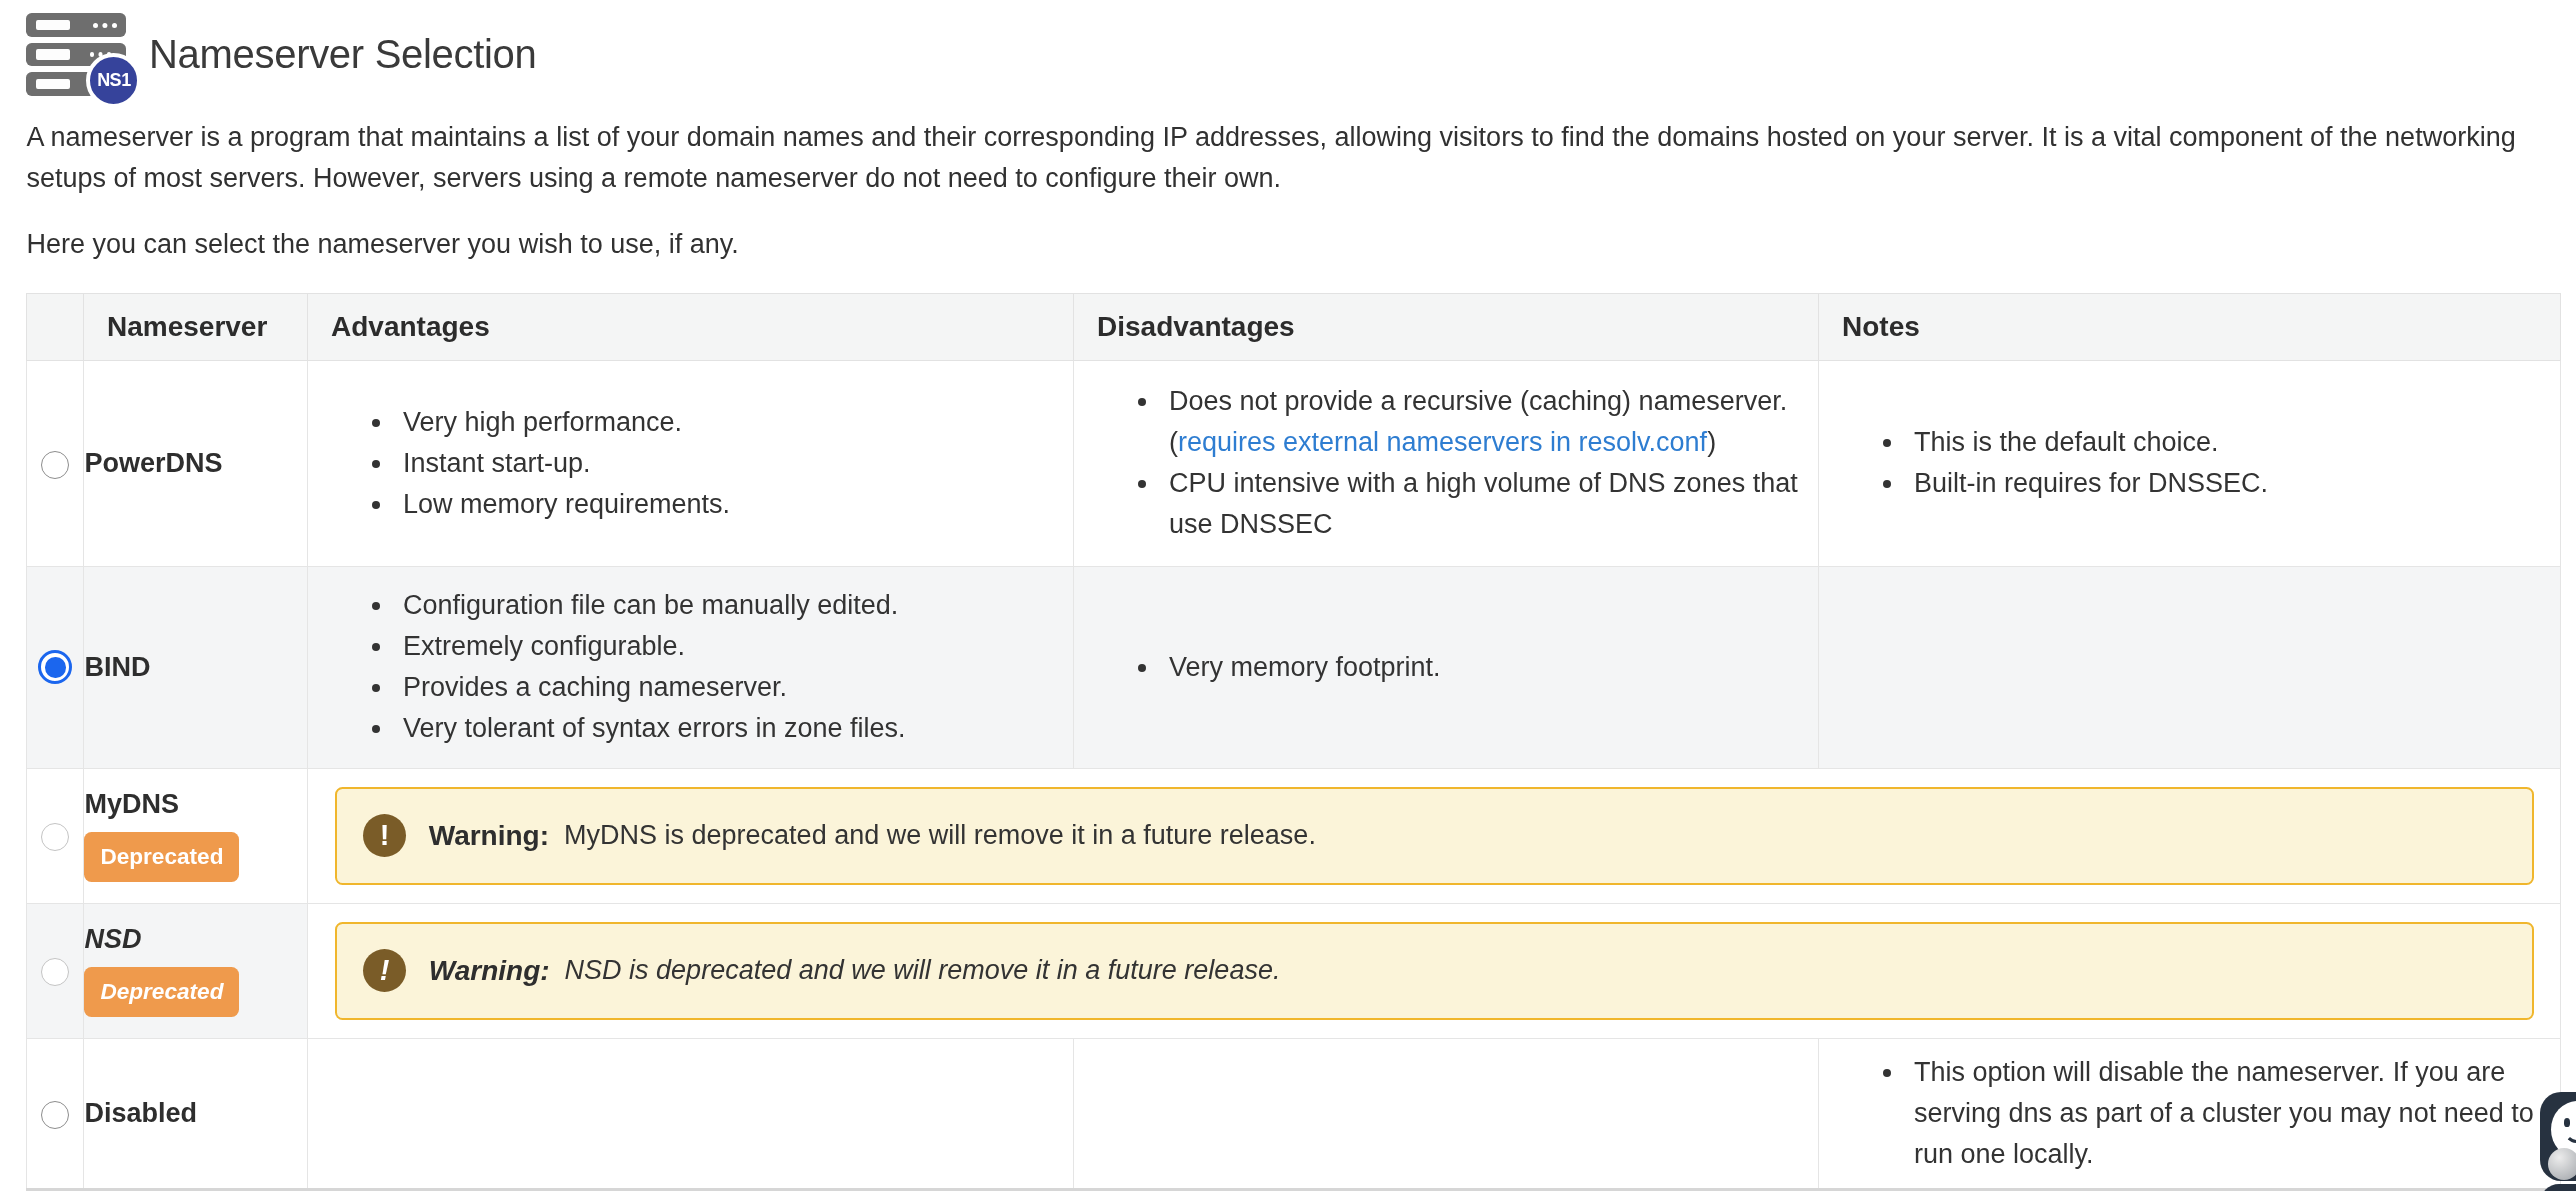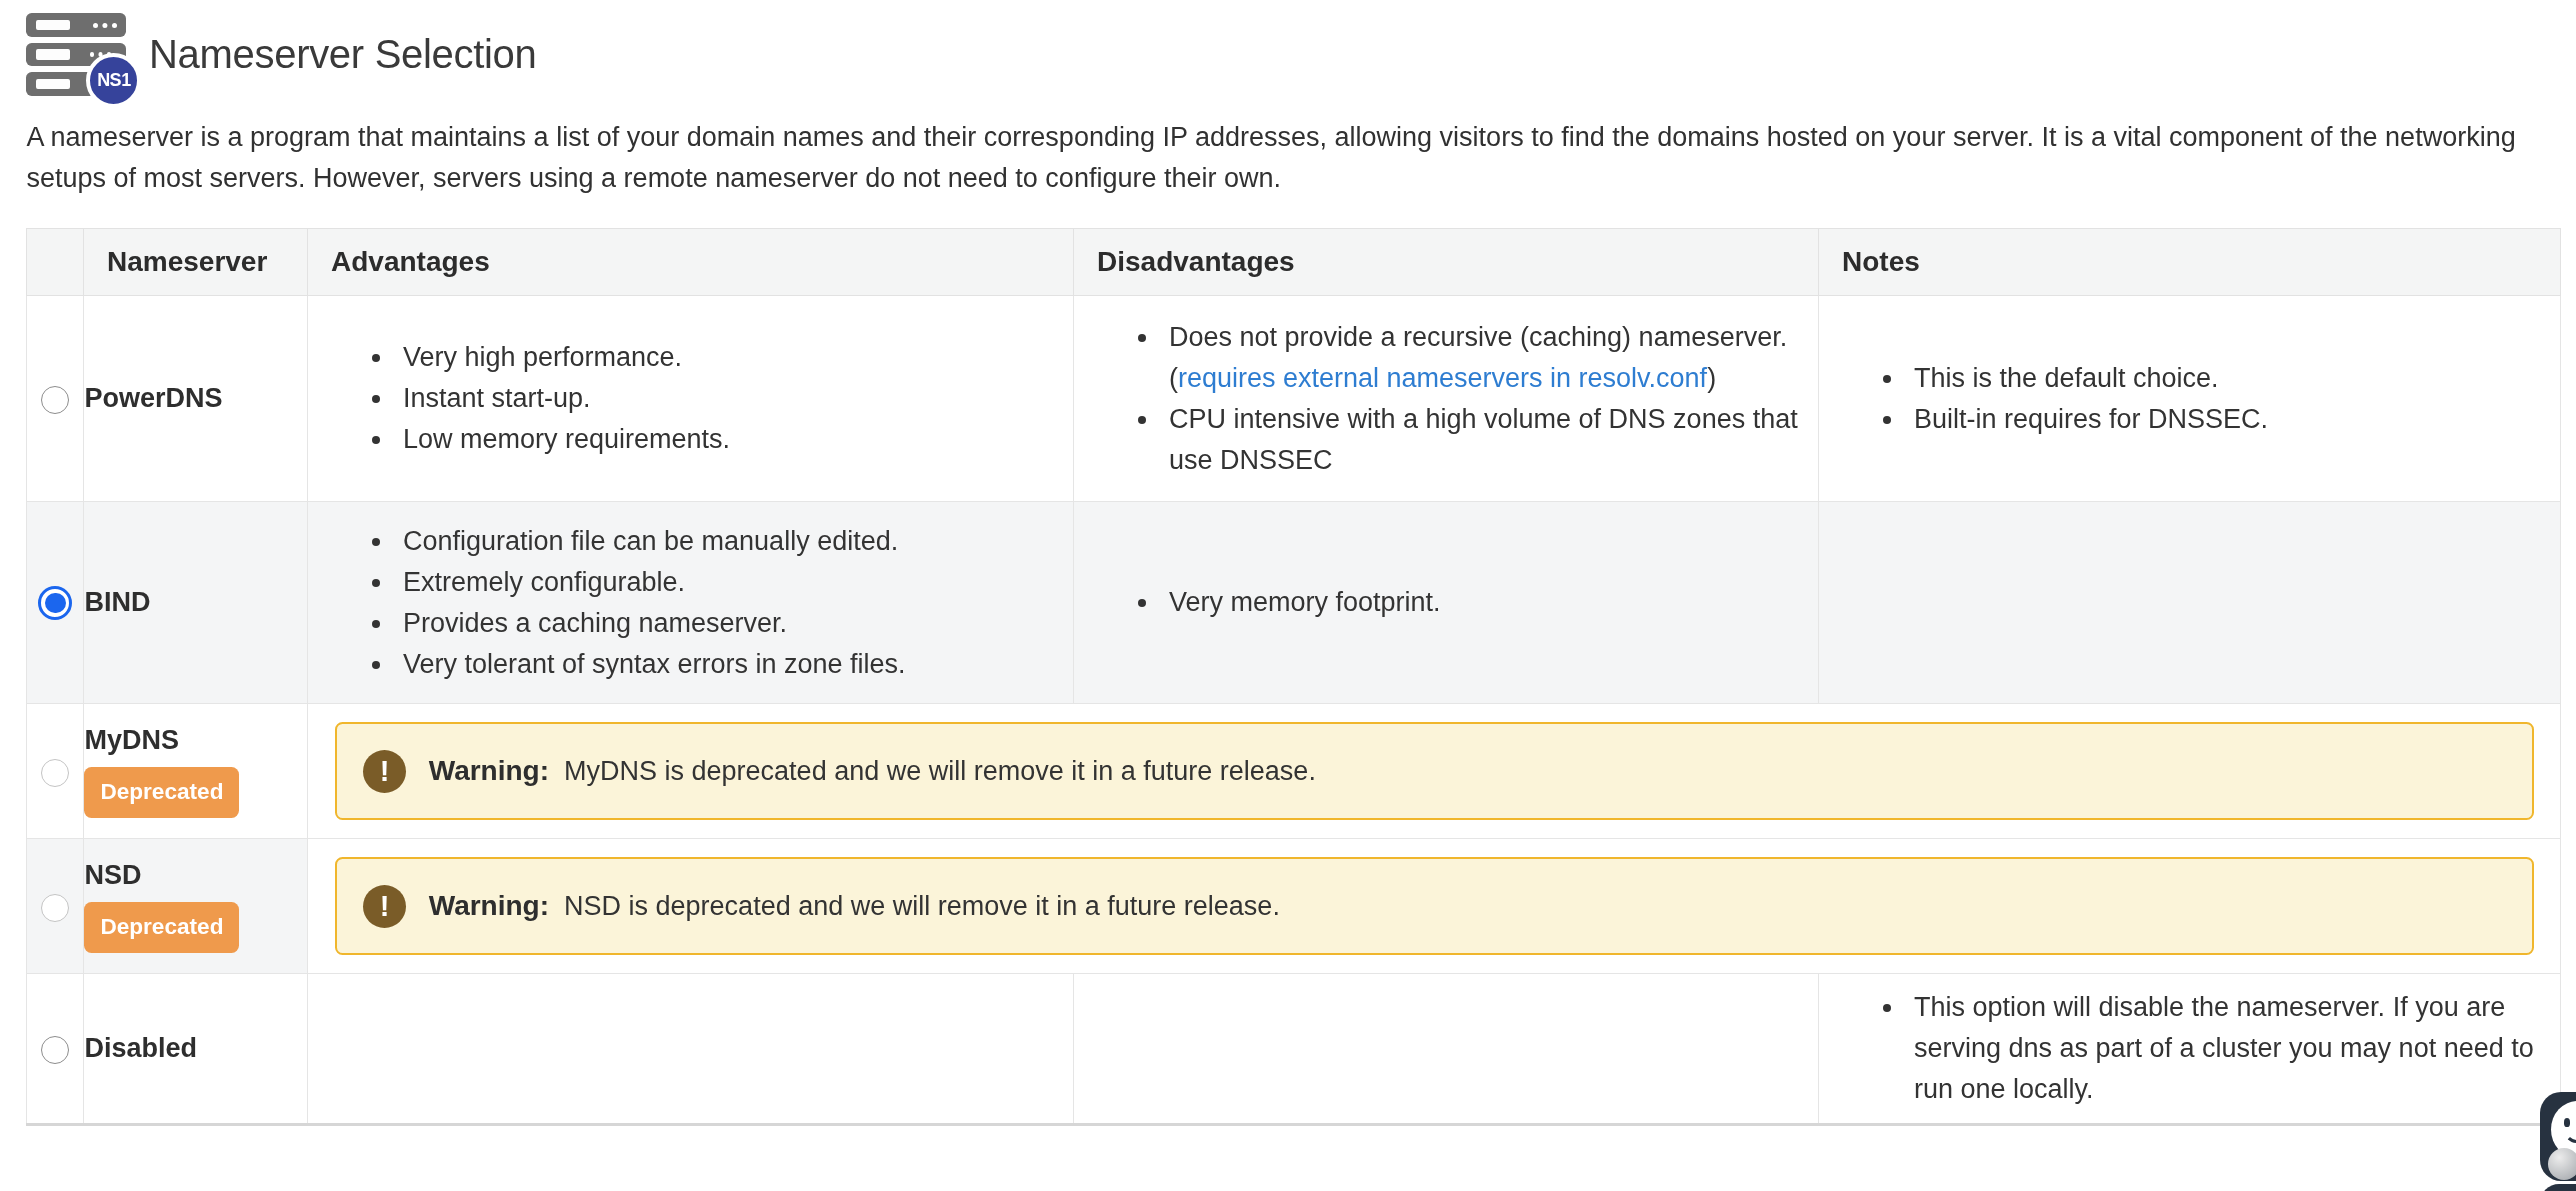--- a/index.html
+++ b/index.html
@@ -93,20 +93,21 @@
         </div>
       <div class="server-bar">
           <span class="server-slot"></span>
         </div>
       <div class="ns1-badge">NS1</div>
     </div>
     <h1 class="page-title">Nameserver Selection</h1>
   </div>
 
   <p class="intro-paragraph">A nameserver is a program that maintains a list of your domain names and their corresponding IP addresses, allowing visitors to find the domains hosted on your server. It is a vital component of the networking setups of most servers. However, servers using a remote nameserver do not need to configure their own.</p>
+  <p class="select-line">Here you can select the nameserver you wish to use, if any.</p>
 
   <table class="ns-table">
     <colgroup>
       <col style="width:57px">
         <col style="width:224px">
         <col style="width:766px">
         <col style="width:745px">
         <col style="width:742px">
     </colgroup>
     <thead>
@@ -173,21 +174,21 @@
         </td>
         <td class="warning-td" colspan="3">
           <div class="warning-box">
             <span class="warning-icon">!</span>
             <span class="warning-label">Warning:</span>
             <span class="warning-text">MyDNS is deprecated and we will remove it in a future release.</span>
           </div>
         </td>
       </tr>
 
-      <tr style="height:135px;">
+      <tr style="height:135px;font-style:italic;">
         <td class="radio-cell striped-cell"><span class="radio light" role="radio" aria-checked="false"></span></td>
         <td class="name-cell striped-cell">
           <div class="name-stack">
             <span>NSD</span>
             <span class="deprecated-badge">Deprecated</span>
           </div>
         </td>
         <td class="warning-td" colspan="3">
           <div class="warning-box">
             <span class="warning-icon">!</span>

